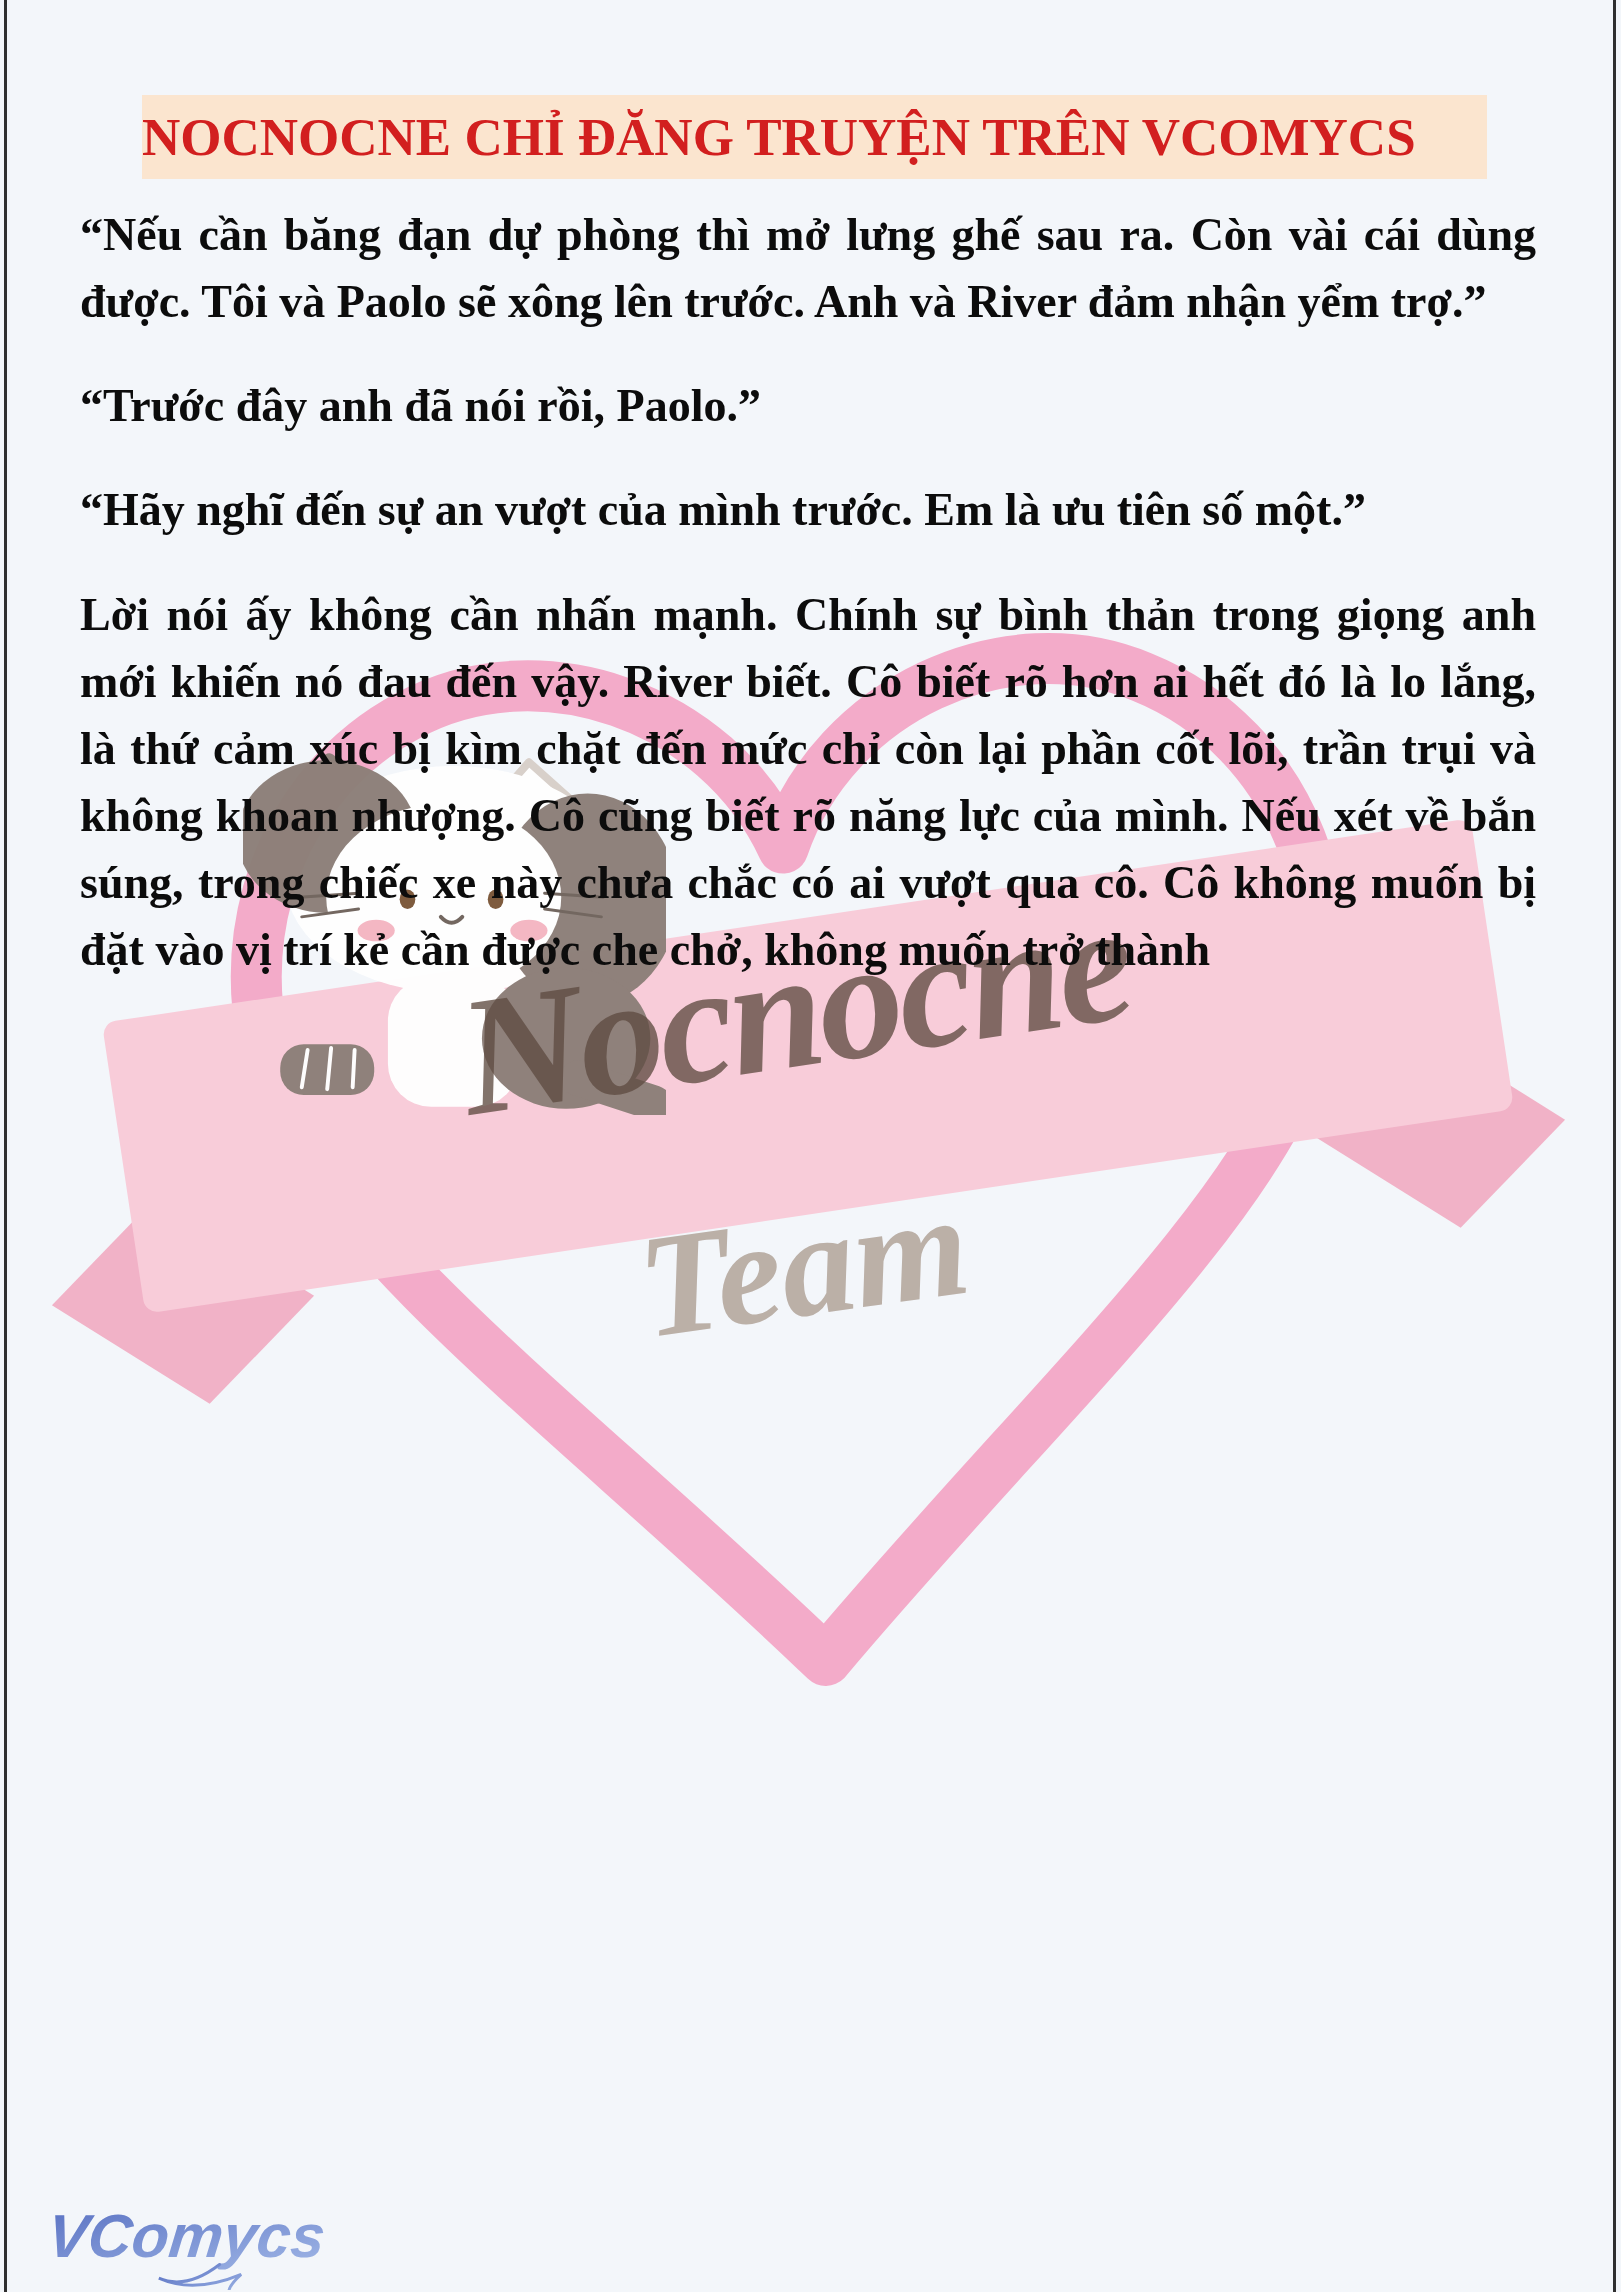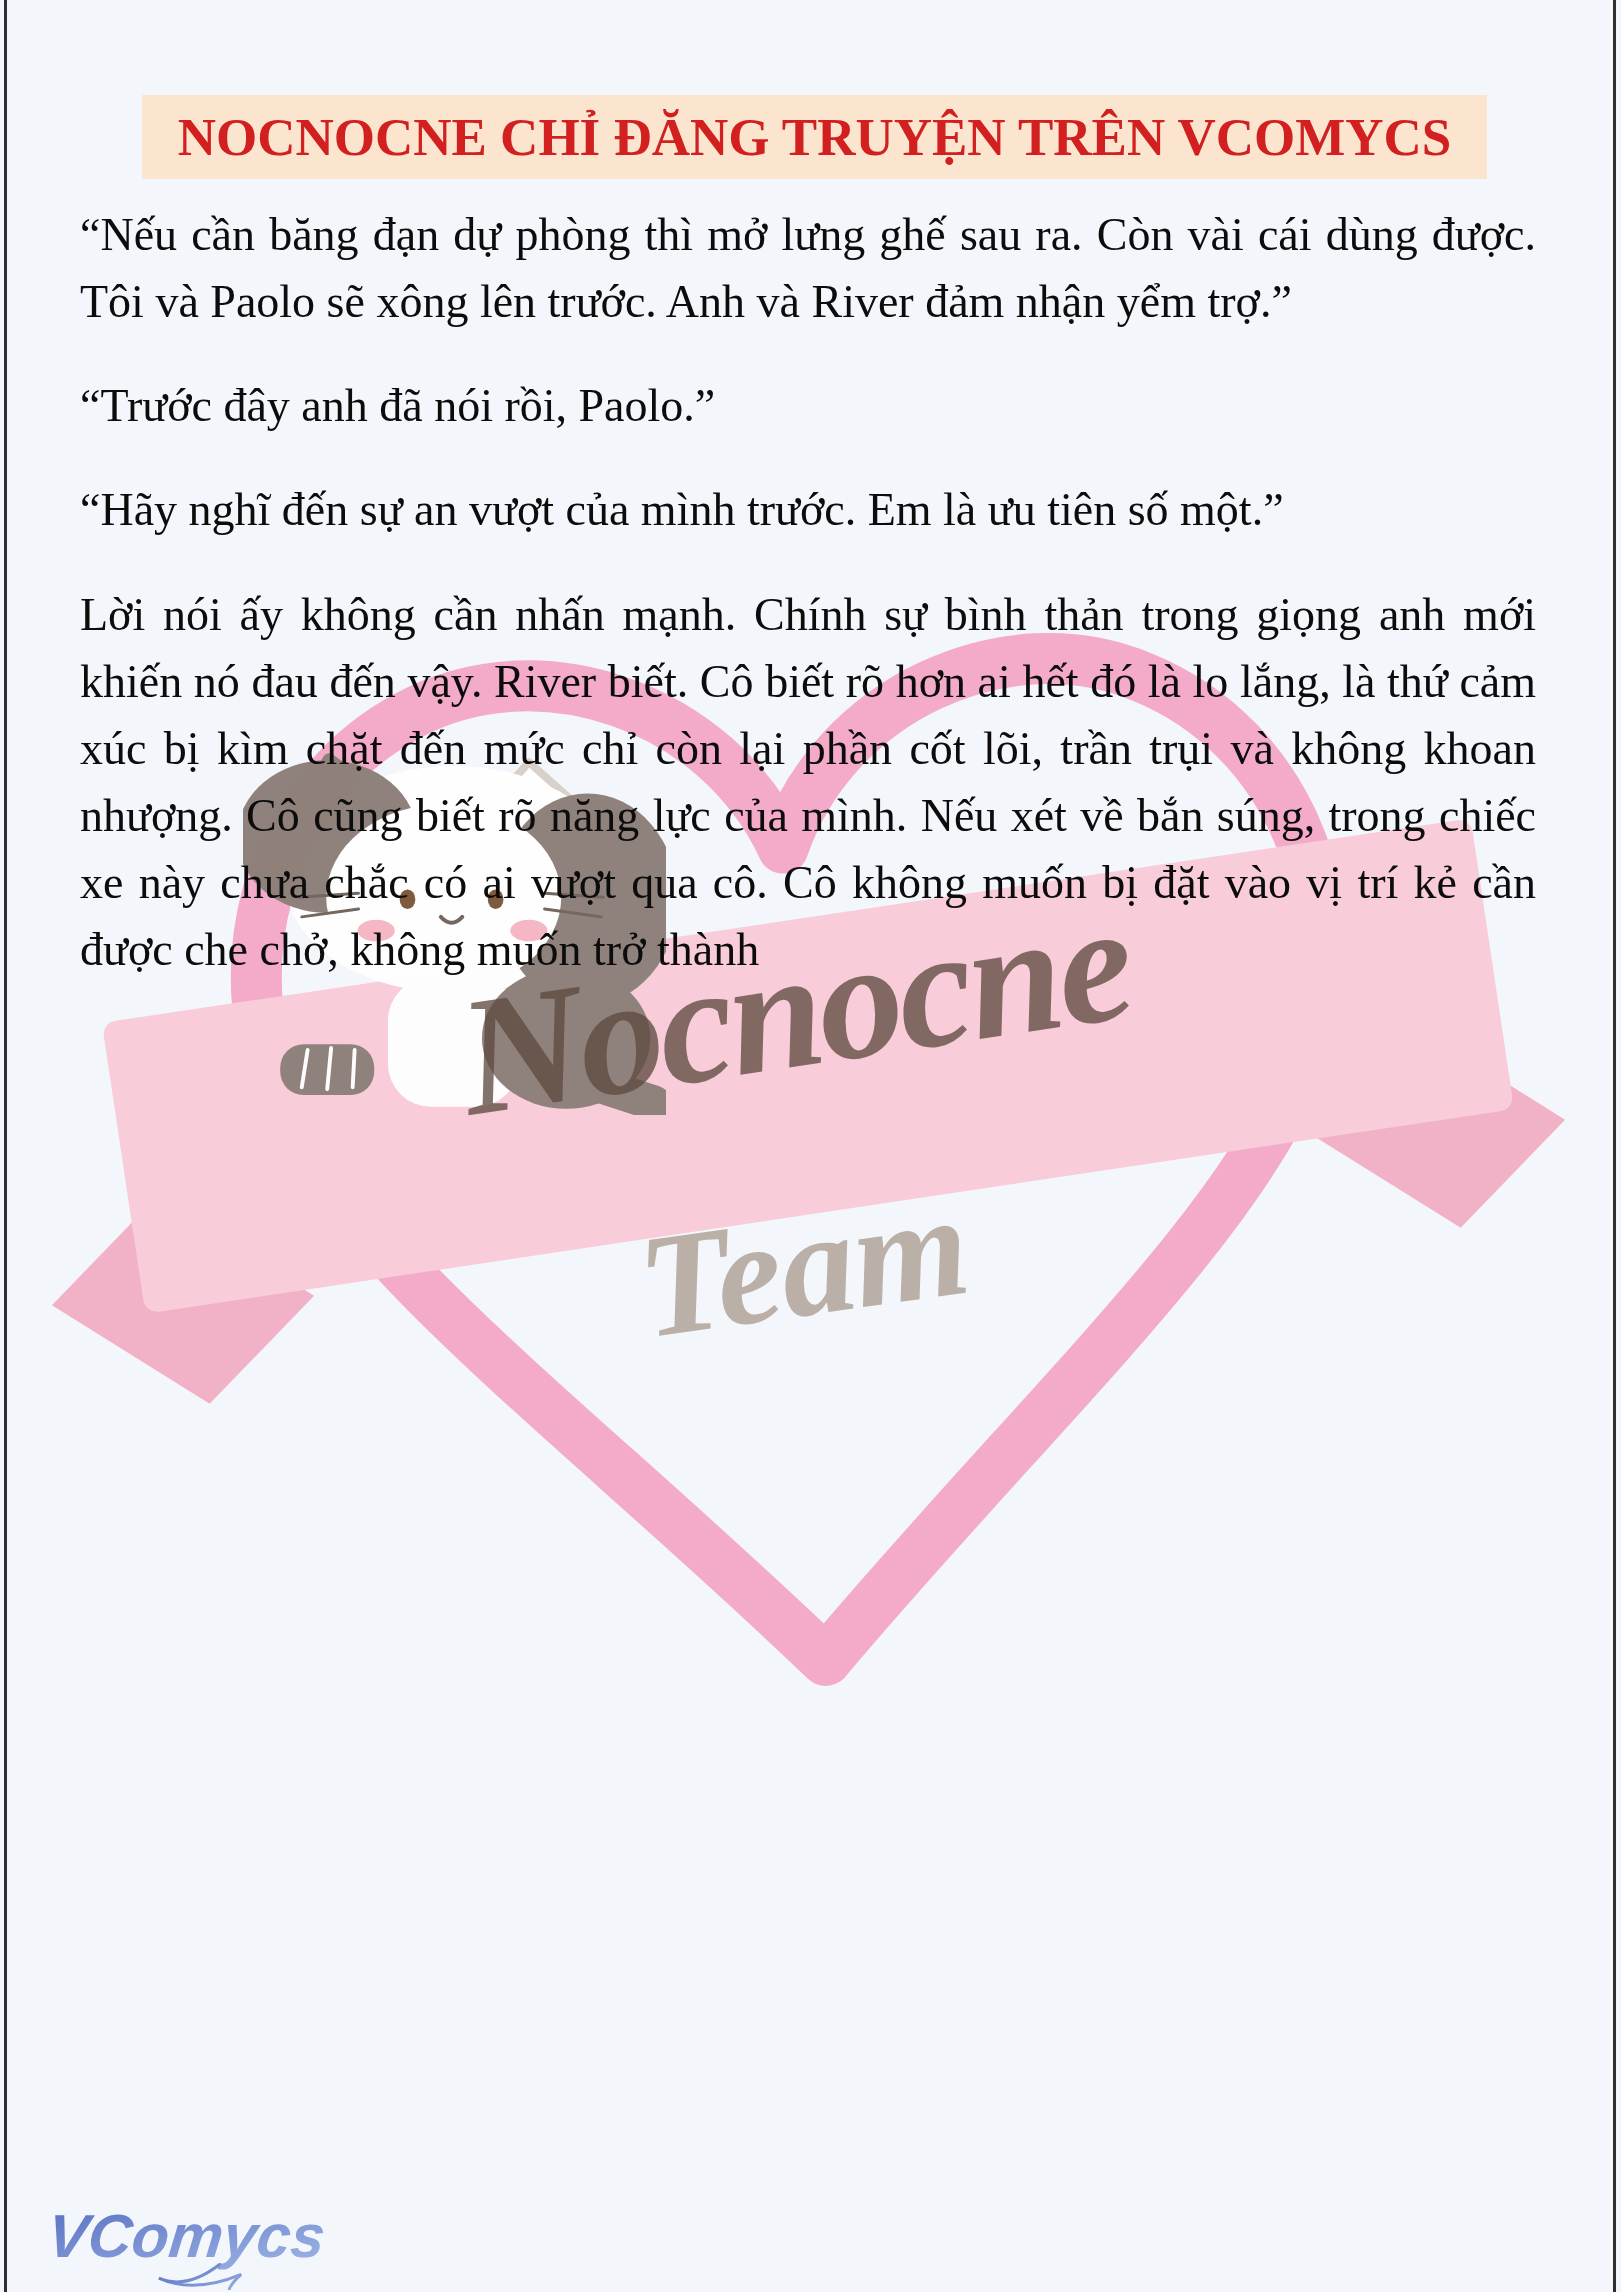--- a/index.html
+++ b/index.html
@@ -34,32 +34,32 @@
   .white{fill:#ffffff;}
   .pinkc{fill:var(--cat-pink,#f5b5c2);}
   .brown{fill:var(--cat-brown,#7b5638);}
   .whisk{stroke:#6f635c;stroke-width:3;stroke-linecap:round;}
   .clawl{stroke:#ffffff;stroke-width:4;stroke-linecap:round;}
 
   
   .header{
     position:absolute;left:142px;top:95px;width:1345px;height:84px;z-index:3;
     background:var(--header-bg,#fbe5cf);
-    display:flex;align-items:center;justify-content:center;
+    display:flex;align-items:center;
   }
   .header span{
     font-size:53px;font-weight:bold;white-space:nowrap;
     color:var(--header-red,#d21f1f);
   }
 
   
   .body-text{position:absolute;left:80px;top:201px;width:1460px;z-index:2;}
   .body-text p{
     margin:0 4px 37px 0;
-    font-size:46px;font-weight:normal;line-height:1.46;
+    font-size:46px;font-weight:bold;line-height:1.46;
     text-align:justify;color:var(--text-color,#0c0c0c);
   }
 
   
   .logo-svg{position:absolute;left:47px;top:2188px;width:304px;height:102px;z-index:2;}
   .logo-svg text{font-family:"Liberation Sans","DejaVu Sans",sans-serif;font-weight:bold;font-style:italic;}
   .logo-swirl{fill:none;stroke-width:3;stroke-linecap:round;}
 </style>
 </head>
 <body>

